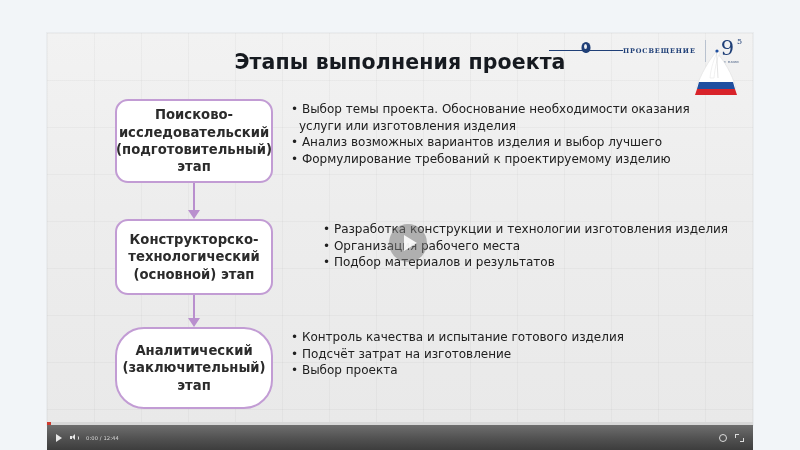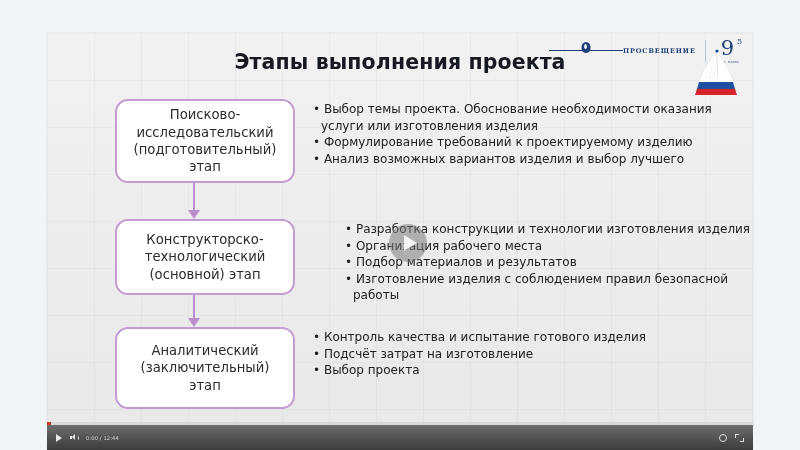--- a/index.html
+++ b/index.html
@@ -148,37 +148,38 @@
   .stage-row {
     position: absolute;
     display: flex;
     align-items: flex-start;
   }
   #row-1 { left: 68px; top: 66px; }
   #row-2 { left: 68px; top: 186px; gap: 32px; }
   #row-3 { left: 68px; top: 294px; }
 
   .stage-box {
-    width: 180px;
+    width: 158px;
     box-sizing: border-box;
     border: 2px solid #c29cd4;
     border-radius: 13px;
     background: #ffffff;
     color: #2b2b2b;
     font-size: 13.2px;
     line-height: 1.32;
     text-align: center;
     padding: 11px 8px;
     display: flex;
     align-items: center;
     justify-content: center;
+    font-weight: bold;
   }
   #box-1 { height: 84px; }
   #box-2 { height: 76px; }
-  #box-3 { height: 82px; }
+  #box-3 { height: 82px; border-radius: 29px; }
 
   .bullets {
     margin-left: 18px;
     padding-top: 2px;
     width: 408px;
     font-size: 12px;
     line-height: 1.38;
     color: #202020;
   }
   .bullets .bullet {
@@ -353,35 +354,34 @@
       <path d="M10 41 L48 41 L50 47 L8 47 Z" fill="#d8232a"></path>
       <path d="M31 3 C27 10 24 20 23 30 L27 30 C28 20 30 10 33 4 Z" fill="#ffffff" stroke="#e2e2e2" stroke-width="0.5"></path>
       <path d="M29.5 3.5 L31 30" stroke="#c9c9c9" stroke-width="0.5" fill="none"></path>
       <circle cx="30" cy="3" r="1.6" fill="#1f4fa0"></circle>
     </svg>
 
     <div class="stage-row" id="row-1">
       <div class="stage-box" id="box-1">Поисково-исследовательский (подготовительный) этап</div>
       <div class="bullets">
         <div class="bullet">• Выбор темы проекта. Обоснование необходимости оказания услуги или изготовления изделия</div>
+        <div class="bullet">• Анализ возможных вариантов изделия и выбор лучшего</div>
         <div class="bullet">• Формулирование требований к проектируемому изделию</div>
-        <div class="bullet">• Анализ возможных вариантов изделия и выбор лучшего</div>
       </div>
     </div>
 
     <div class="connector" id="connector-1"></div>
     <div class="arrow-head" id="arrow-1"></div>
 
     <div class="stage-row" id="row-2">
       <div class="stage-box" id="box-2">Конструкторско-технологический (основной) этап</div>
       <div class="bullets">
         <div class="bullet">• Разработка конструкции и технологии изготовления изделия</div>
         <div class="bullet">• Организация рабочего места</div>
         <div class="bullet">• Подбор материалов и результатов</div>
-        <div class="bullet">• Изготовление изделия с соблюдением правил безопасной работы</div>
       </div>
     </div>
 
     <div class="connector" id="connector-2"></div>
     <div class="arrow-head" id="arrow-2"></div>
 
     <div class="stage-row" id="row-3">
       <div class="stage-box" id="box-3">Аналитический (заключительный) этап</div>
       <div class="bullets">
         <div class="bullet">• Контроль качества и испытание готового изделия</div>

